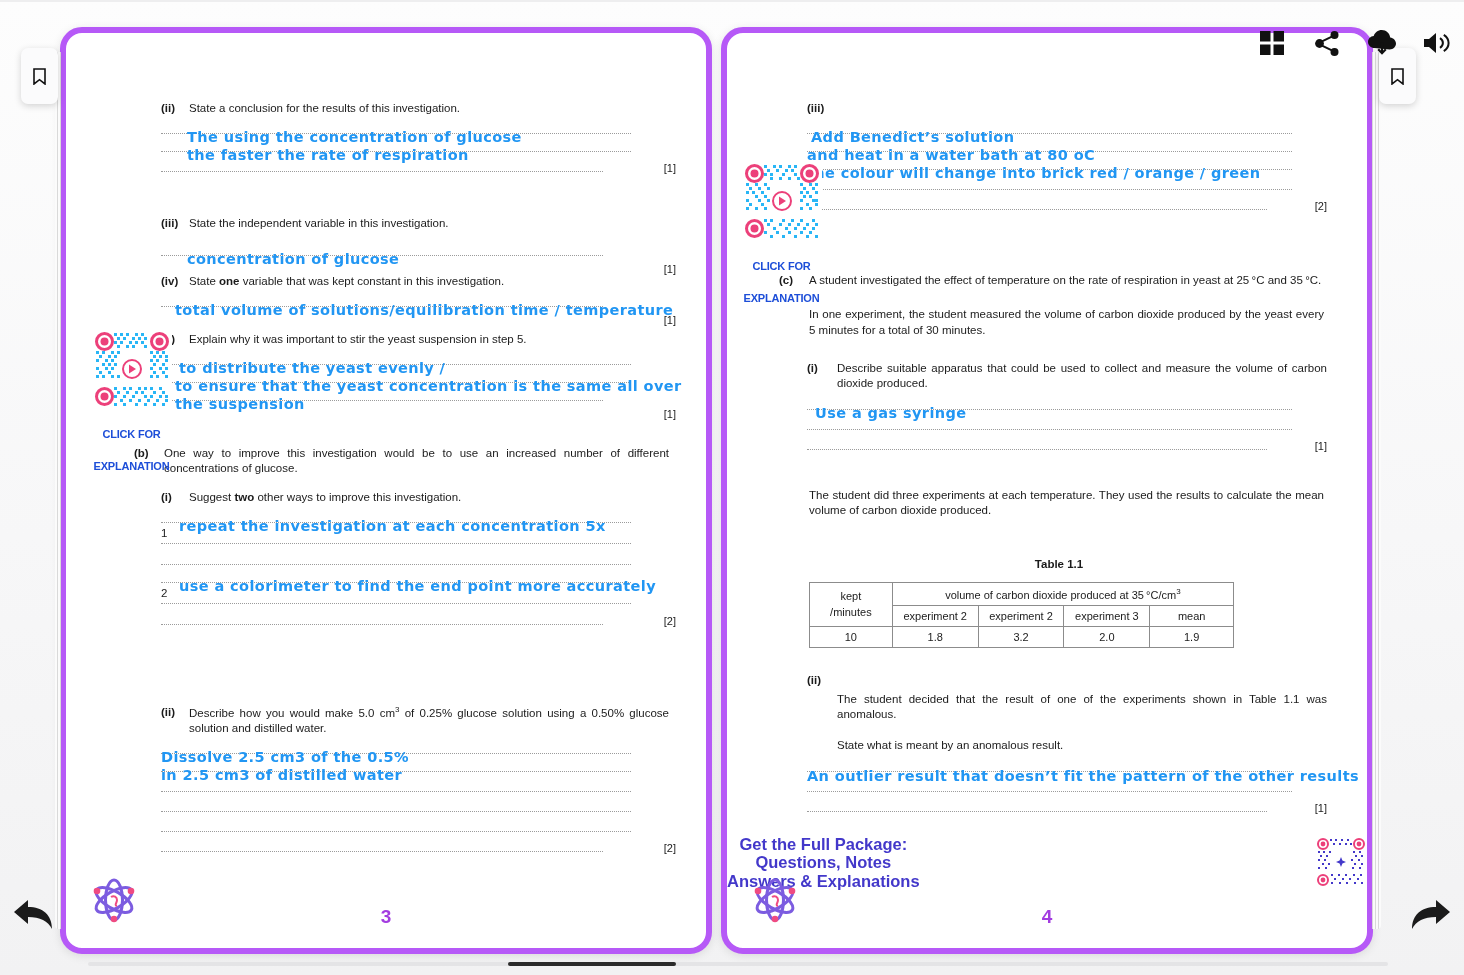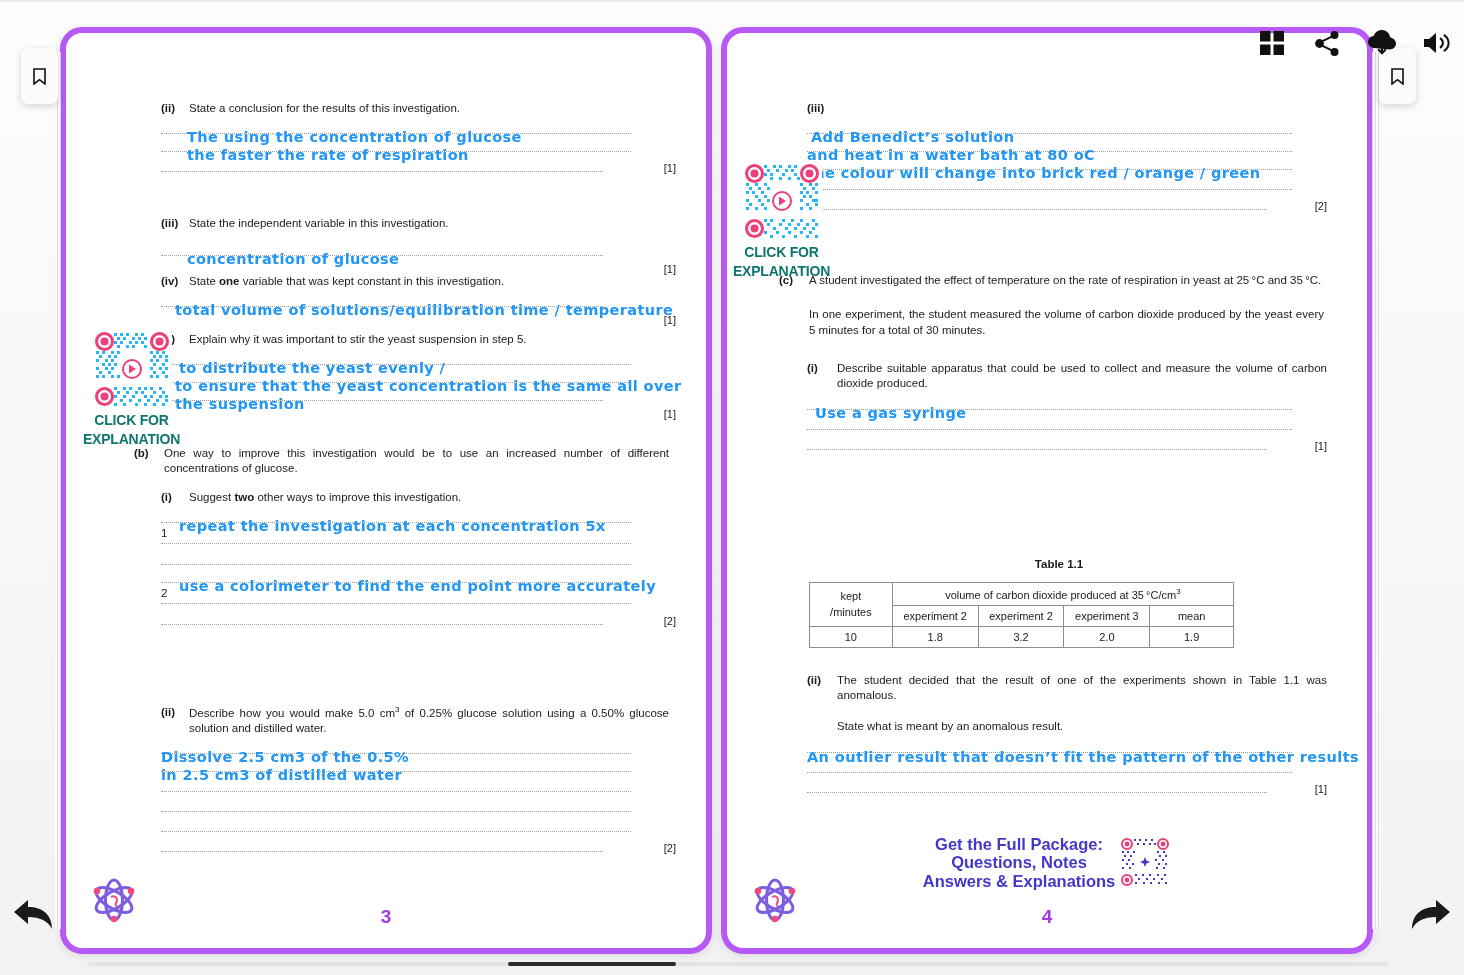--- a/index.html
+++ b/index.html
@@ -109,36 +109,36 @@
     white-space: nowrap;
   }
 
   
   .qr-block { position: absolute; text-align: center; width: 115px; z-index: 30; }
   .qr-img {
     width: 80px; height: 80px; margin: 0 auto;
     position: relative; background: #ffffff;
   }
   .qr-cap {
-    color: #0f766e; font-weight: bold; font-size: 14px;
-    line-height: 1.05; margin-top: 4px; letter-spacing: -.2px;
+    color: #1d4ed8; font-weight: bold; font-size: 11px;
+    line-height: 1.05; margin-top: 20px; letter-spacing: -.2px;
   }
 
   
   table.rt { border-collapse: collapse; font-size: 11px; color: #1b1b1b; }
   table.rt td, table.rt th {
     border: 1px solid #8c8c8c; text-align: center; font-weight: normal;
     padding: 4px 6px;
   }
   .tbl-title { font-weight: bold; font-size: 11.5px; text-align: center; color:#1b1b1b; }
 
   
   .promo {
     position: absolute; left: 0; right: 0; bottom: 58px;
-    display: flex; align-items: center; justify-content: center; gap: 4px;
+    display: flex; align-items: center; justify-content: space-between; gap: 4px;
   }
   .promo-txt {
     color: #4338ca; font-weight: bold; font-size: 16.5px;
     line-height: 1.12; text-align: center;
   }
   .promo-qr { width: 52px; height: 52px; }
 
   .pagenum {
     position: absolute; bottom: 20px; left: 0; right: 0;
     text-align: center; color: #a33ce0; font-weight: bold; font-size: 19px;
@@ -631,20 +631,21 @@
           <div class="lineblock" style="margin-top:19px;">
               <div class="dline" style="width:485px;"></div>
             </div>
           <div class="lineblock" style="margin-top:19px;">
             <div class="dline" style="width:460px;"></div>
             <div class="mark" style="top:-9px; right:0;">[1]</div>
           </div>
         </div>
 
         <div style="position:absolute; left:82px; top:455px; width:515px;">
+          <div class="qtext justified">The student did three experiments at each temperature. They used the results to calculate the mean volume of carbon dioxide produced.</div>
         </div>
 
         <div style="position:absolute; left:82px; top:525px; width:500px;">
           <div class="tbl-title">Table 1.1</div>
           <table class="rt" style="margin-top:12px; width:425px;">
             <tbody>
                 <tr>
               <td rowspan="2" style="width:83px; line-height:1.5;">
                 <span>kept</span><br>
                 <span>/minutes</span>
@@ -664,21 +665,21 @@
               <td>2.0</td>
               <td>1.9</td>
             </tr>
           </tbody>
             </table>
         </div>
 
         <div style="position:absolute; left:80px; top:640px; width:520px;">
           <div class="qrow">
             <div class="qlabel" style="width:30px;">(ii)</div>
-            <div class="qtext justified" style="width:490px;">The student decided that the result of one of the experiments shown in Table 1.1 was anomalous.</div>
+            <div class="qtext justified" style="width:490px;margin-top:19px;">The student decided that the result of one of the experiments shown in Table 1.1 was anomalous.</div>
           </div>
           <div class="qtext" style="margin-left:30px; margin-top:15px;">State what is meant by an anomalous result.</div>
           <div class="lineblock" style="margin-top:4px;">
             <div class="hw" style="position:absolute; left:0; top:-3px;">An outlier result that doesn’t fit the pattern of the other results</div>
             <div class="dline" style="margin-top:18px; width:485px;"></div>
           </div>
           <div class="lineblock" style="margin-top:19px;">
               <div class="dline" style="width:485px;"></div>
             </div>
           <div class="lineblock" style="margin-top:19px;">

